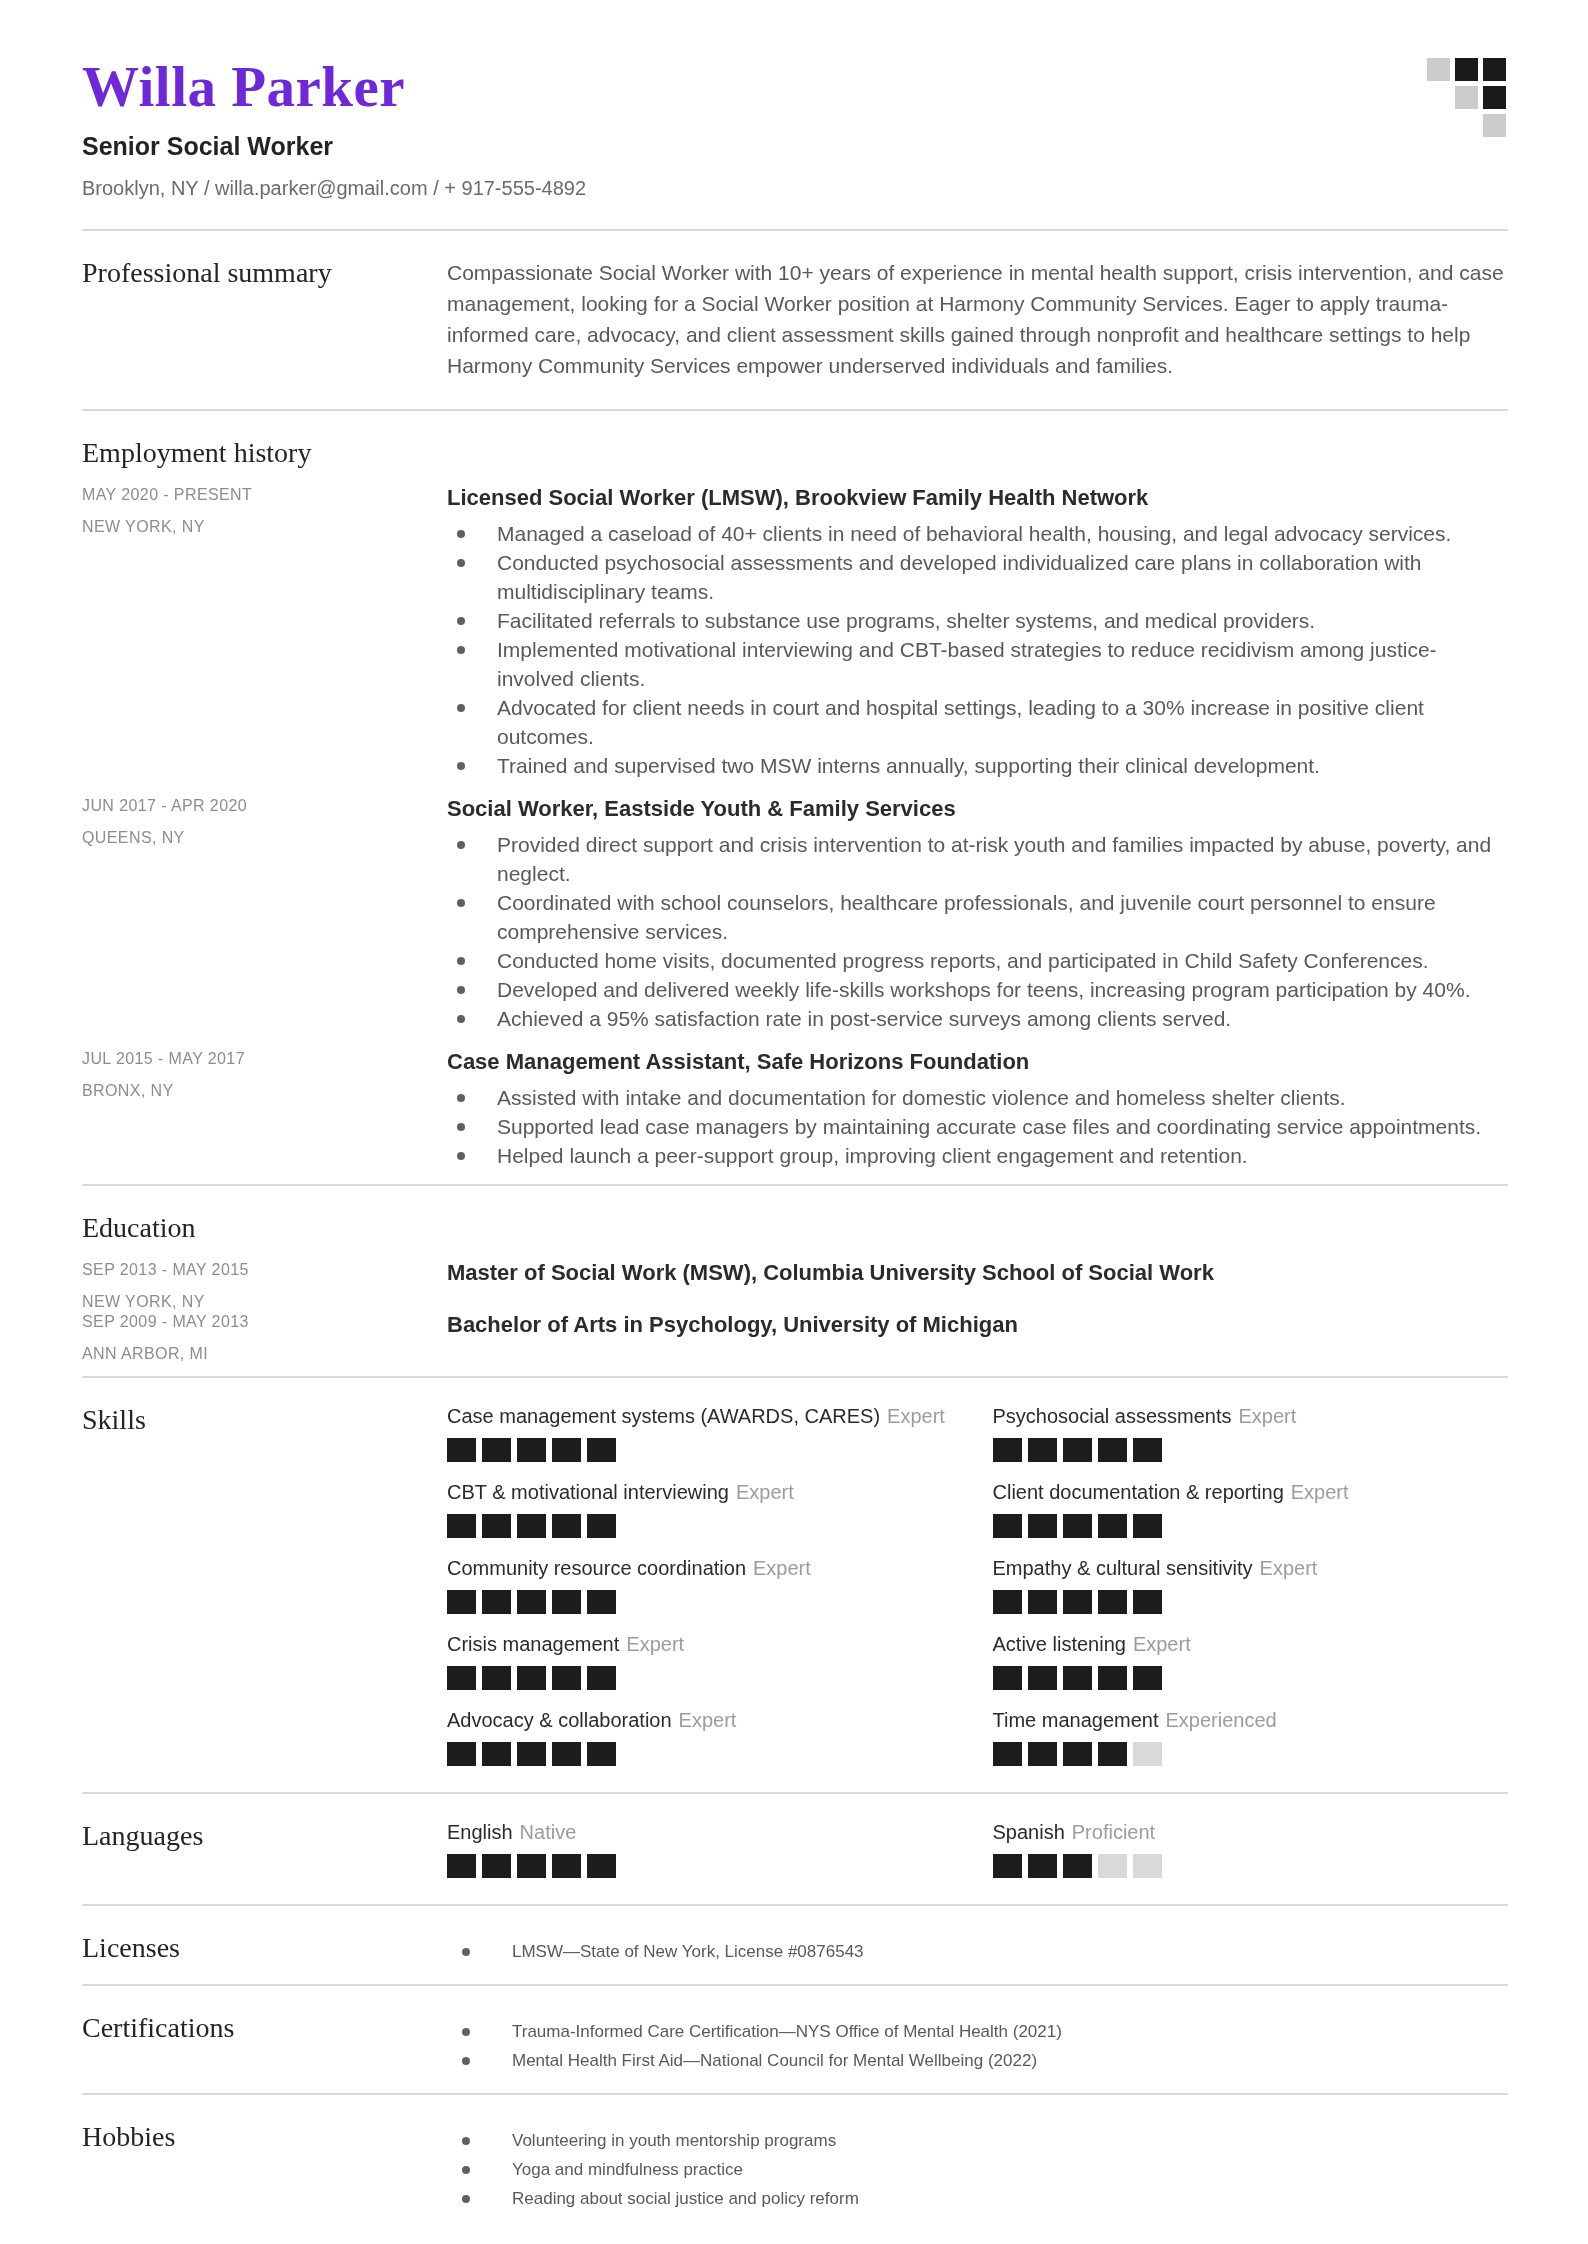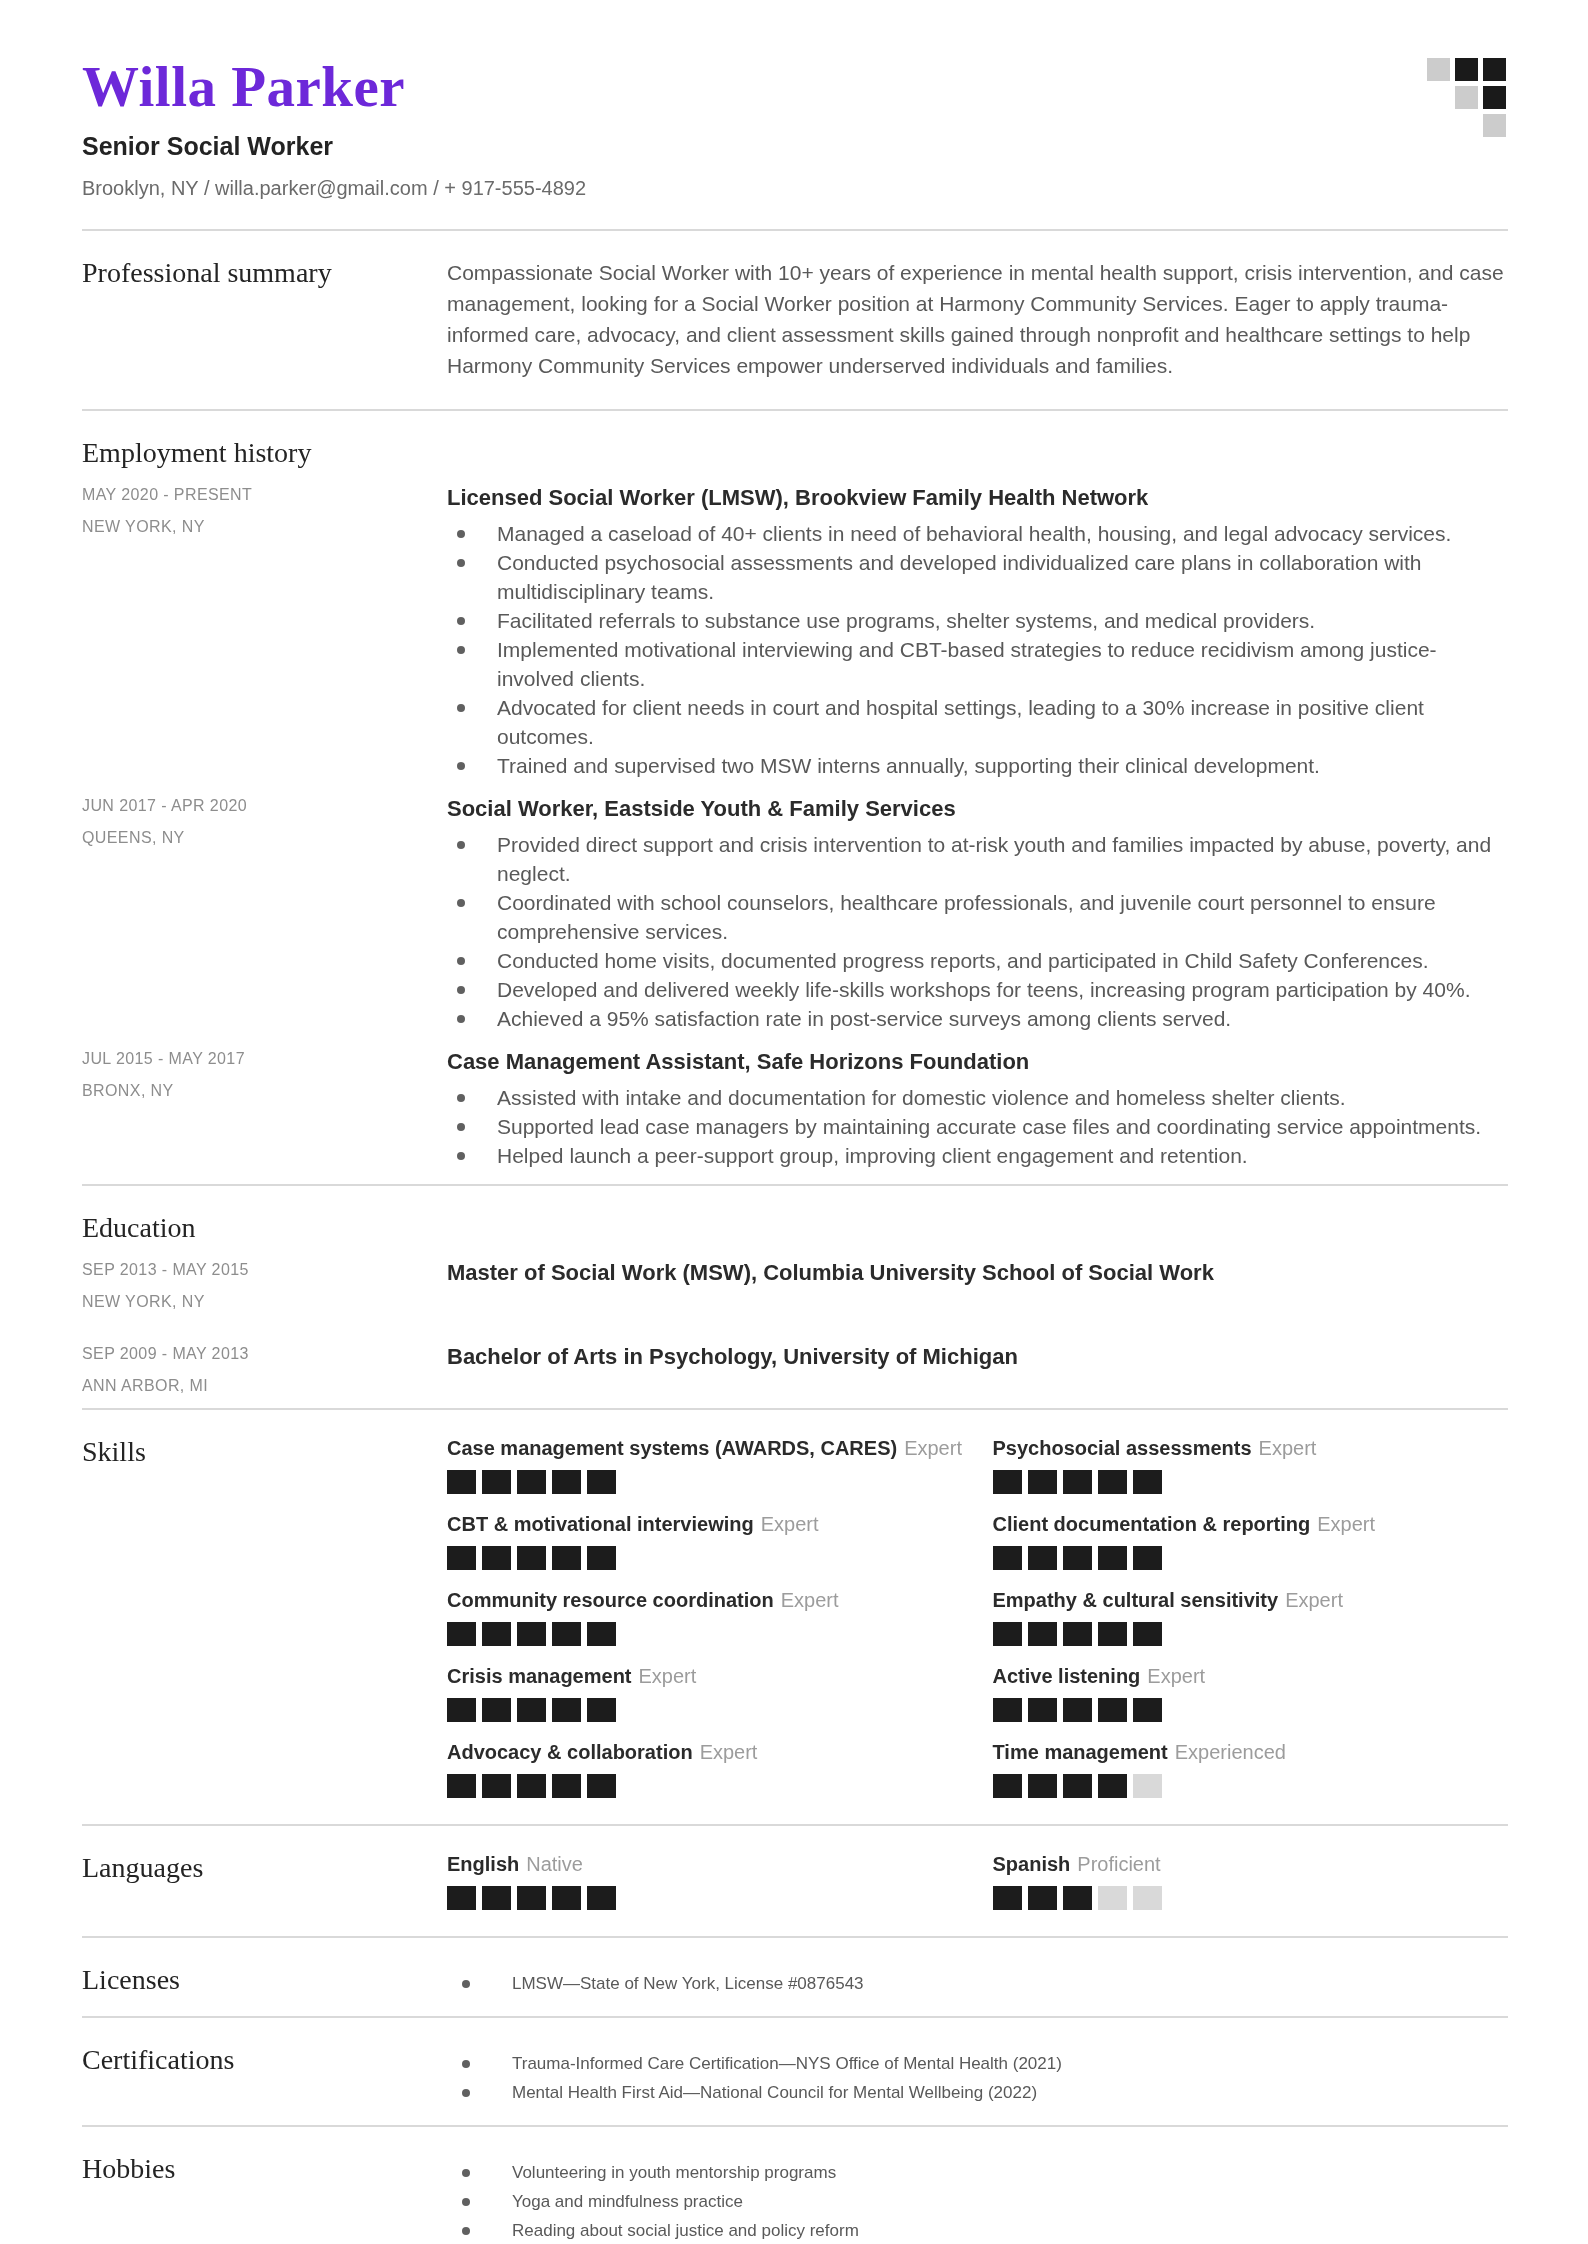--- a/index.html
+++ b/index.html
@@ -36,25 +36,25 @@
   .entries .entry:first-child{margin-top:16px;}
   .entry-meta{width:365px;flex-shrink:0;}
   .dates,.loc{font-size:16px;line-height:20px;color:#8d8d8d;letter-spacing:.4px;}
   .loc{margin-top:12px;}
   .entry-body{flex:1;min-width:0;}
   .entry-title{margin:0;font-size:22px;line-height:26px;font-weight:700;color:#2b2b2b;}
   ul.bullets{list-style:none;margin:8px 0 0;padding:0;}
   ul.bullets li{position:relative;padding-left:50px;font-size:21px;line-height:29px;color:#595959;}
   ul.bullets li::before{content:"";position:absolute;left:10px;top:11px;width:8px;height:8px;
                         border-radius:50%;background:#606060;}
-  .edu .entry{margin-top:32px;}
+  .edu .entry{margin-top:0;}
   
   .level-grid{display:grid;grid-template-columns:1fr 1fr;column-gap:30px;row-gap:18px;}
   .skill-head{font-size:20px;line-height:24px;}
-  .skill-label{font-weight:700;color:#2b2b2b;text-align:center;}
+  .skill-label{font-weight:400;color:#2b2b2b;text-align:center;}
   .skill-level{color:#9c9c9c;margin-left:7px;font-weight:400;}
   .bar{display:flex;gap:6px;margin-top:10px;}
   .block{width:29px;height:24px;}
   .block.f{background:#1c1c1c;}
   .block.e{background:#d9d9d9;}
   
   ul.plain-bullets{list-style:none;margin:5px 0 0;padding:0;}
   ul.plain-bullets li{position:relative;padding-left:65px;font-size:17px;line-height:29px;color:#595959;}
   ul.plain-bullets li::before{content:"";position:absolute;left:15px;top:11px;width:8px;height:8px;
                               border-radius:50%;background:#606060;}

